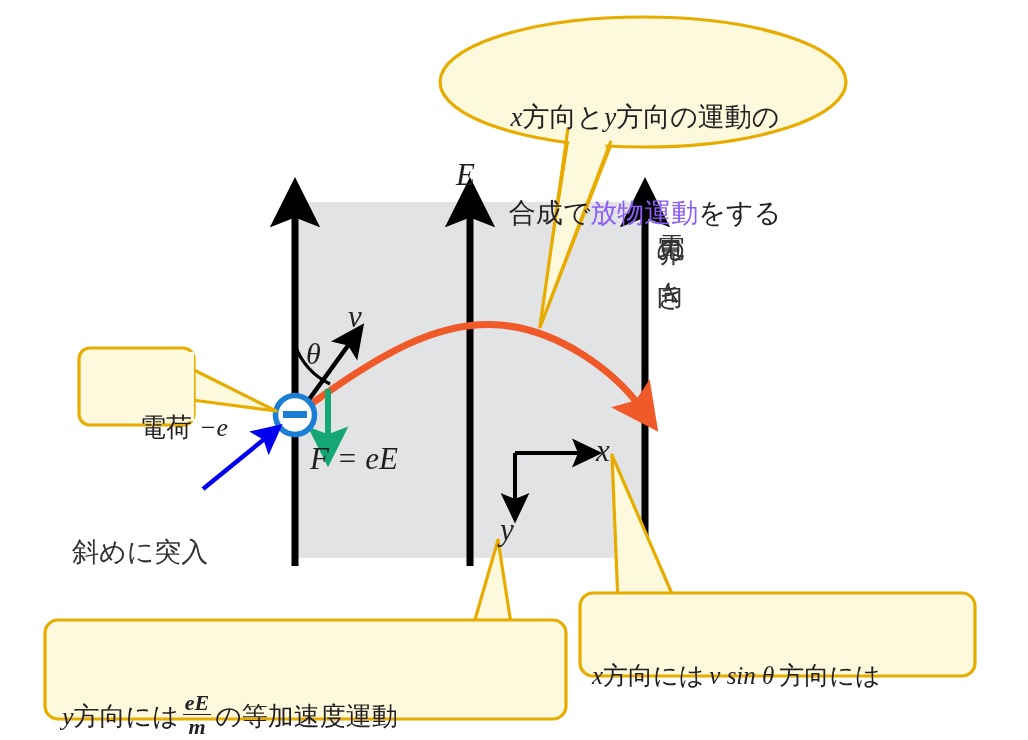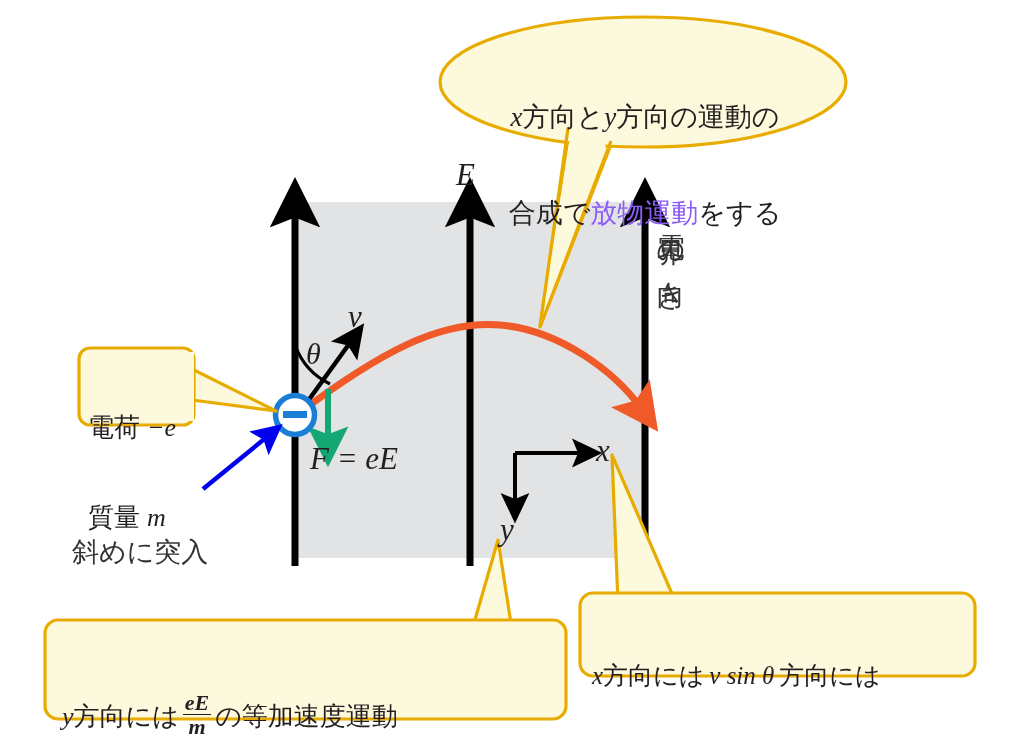--- a/index.html
+++ b/index.html
@@ -50,21 +50,21 @@
   #cal-top-text .l2 { margin-top: 5px; }
   .hl-red { color: #8b5cf6; }
   
   #cal-charge-text {
     left: 88px;
     top: 355px;
     width: 140px;
     font-size: 26px;
     text-align: left;
   }
-  #cal-charge-text .row { margin-bottom: 2px; }
+  #cal-charge-text .row { margin-bottom: 2px; text-align: right; }
   
   #note-inject {
     left: 72px;
     top: 473px;
     font-size: 27px;
     color: #333333;
   }
   #note-inject .l2 { margin-top: 4px; }
   
   #cal-y-text {
@@ -194,21 +194,20 @@
     </g>
   </svg>
 
   <div class="ov jp" id="cal-top-text">
     <div class="l1"><span class="mathi">x</span><span>方向と</span><span class="mathi">y</span><span>方向の運動の</span></div>
     <div class="l2"><span>合成で</span><span class="hl-red">放物運動</span><span>をする</span></div>
   </div>
 
   <div class="ov jp" id="cal-charge-text">
     <div class="row"><span>電荷</span><span class="mathi" style="margin-left:7px">−e</span></div>
-    <div class="row"><span>質量</span><span class="mathi" style="margin-left:7px">m</span></div>
   </div>
 
   <div class="ov jp" id="note-inject">
     <div class="l2">斜めに突入</div>
   </div>
 
   <div class="ov jp" id="cal-y-text">
     <div class="line1"><span class="mathi">y</span><span>方向には</span><span class="frac mathi"><span class="num">eE</span><span class="den">m</span></span><span>の等加速度運動</span></div>
     
   </div>

